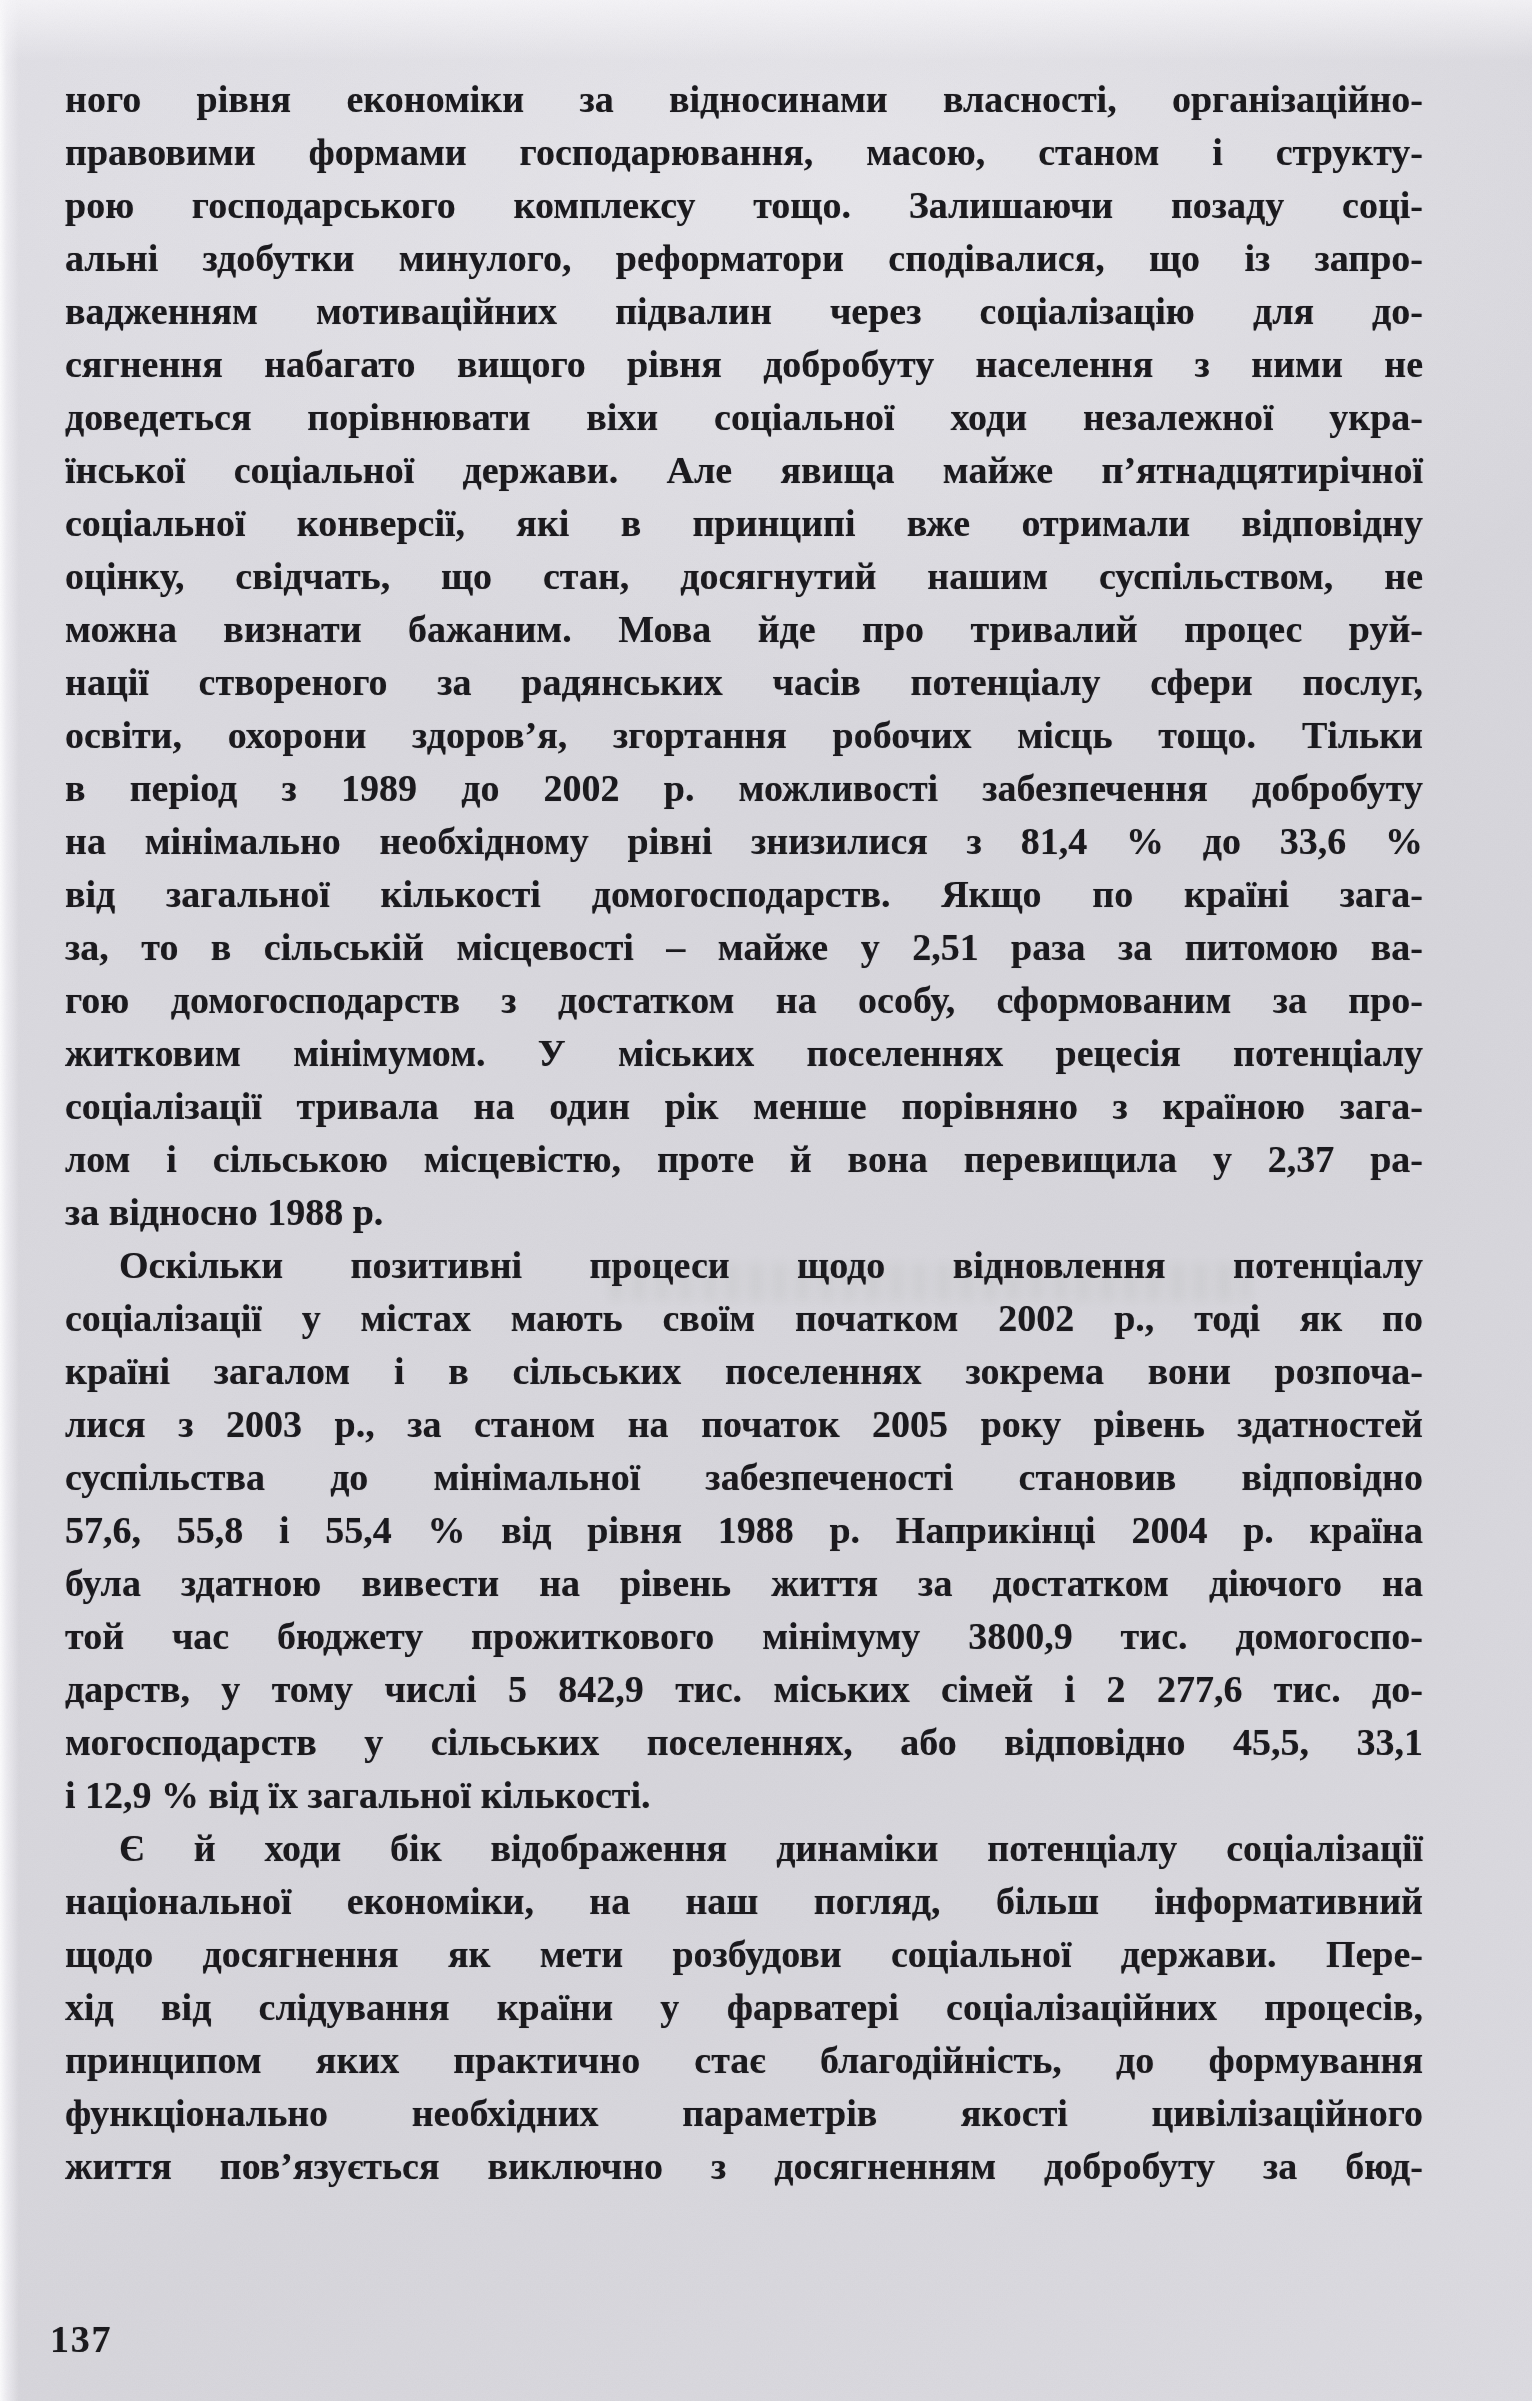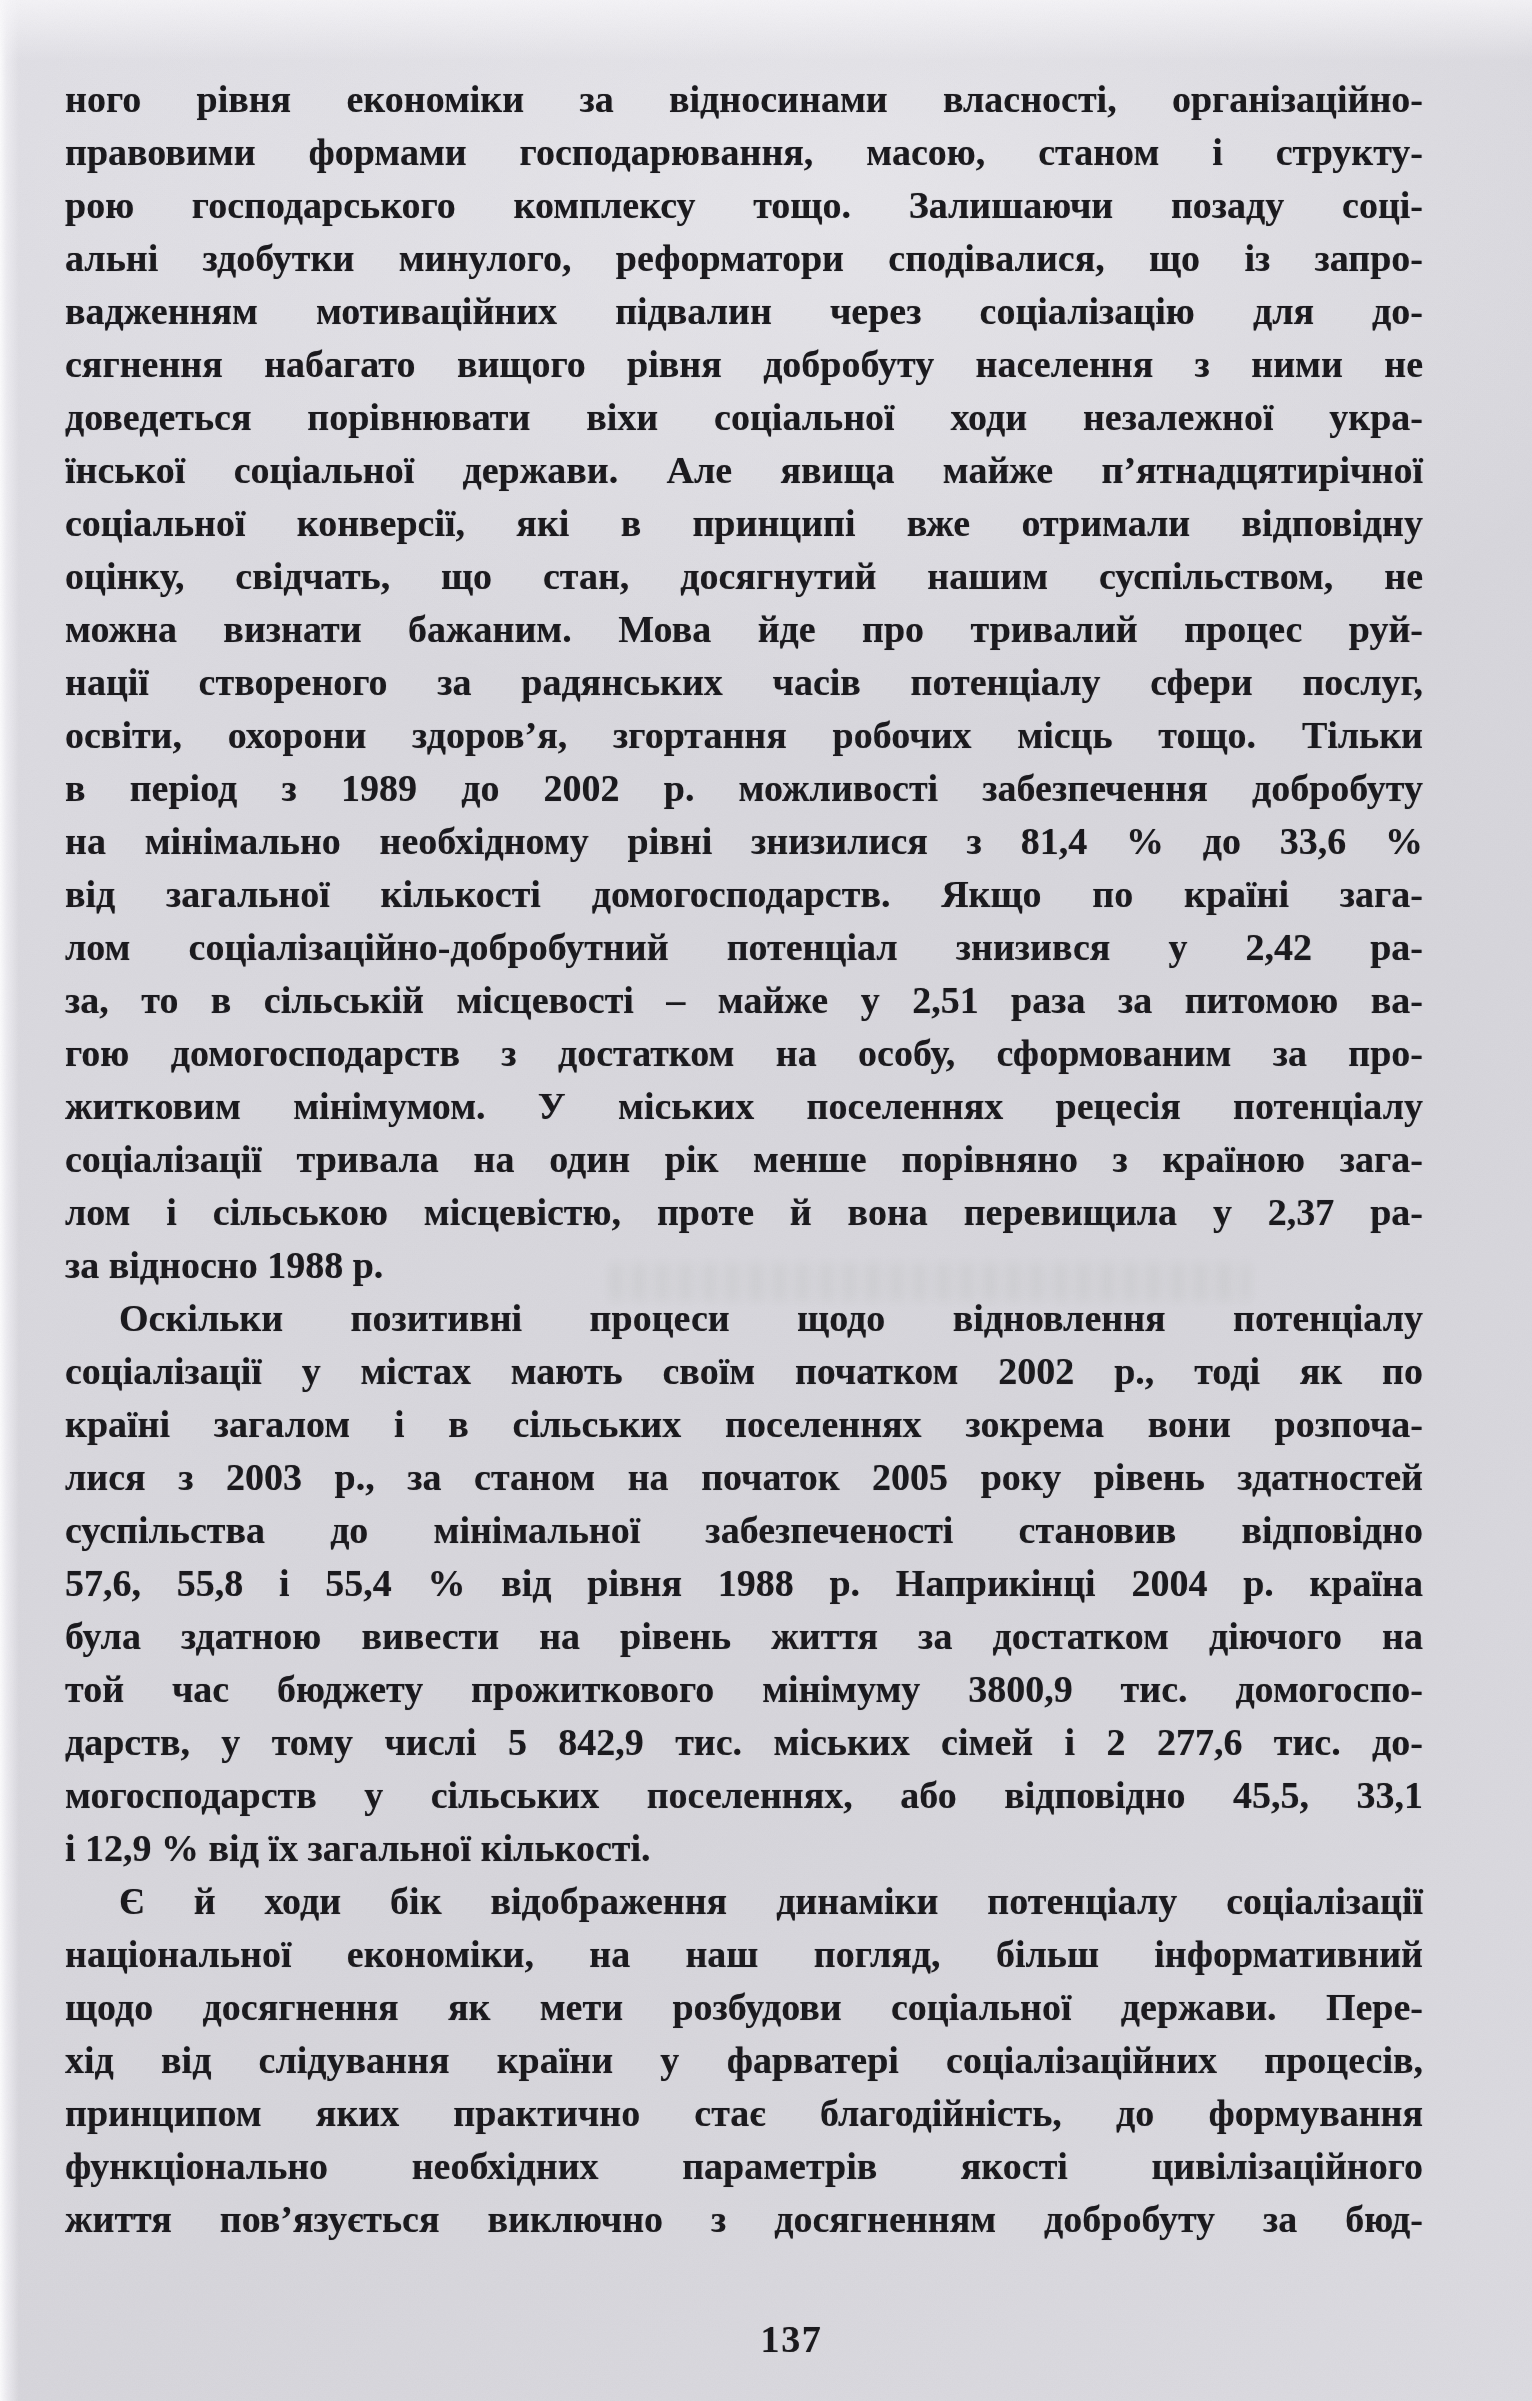--- a/index.html
+++ b/index.html
@@ -43,21 +43,21 @@
     height: 53px;
     overflow: visible;
   }
   .line.short { text-align-last: left; }
   .line.indent { text-indent: 54px; }
   .page-number {
     position: absolute;
     top: 2317px;
     left: 0;
     width: 1533px;
-    text-align: center;
+    text-align: left;
     text-indent: 50px;
     font-size: 38px;
     font-weight: bold;
     letter-spacing: 1.7px;
     text-shadow: 0 0 0.9px rgba(23,22,26,0.4);
   }
   .bleedthrough {
     position: absolute;
     left: 610px;
     top: 1263px;
@@ -94,21 +94,20 @@
       <div class="line">доведеться порівнювати віхи соціальної ходи незалежної укра-</div>
       <div class="line">їнської соціальної держави. Але явища майже п’ятнадцятирічної</div>
       <div class="line">соціальної конверсії, які в принципі вже отримали відповідну</div>
       <div class="line">оцінку, свідчать, що стан, досягнутий нашим суспільством, не</div>
       <div class="line">можна визнати бажаним. Мова йде про тривалий процес руй-</div>
       <div class="line">нації створеного за радянських часів потенціалу сфери послуг,</div>
       <div class="line">освіти, охорони здоров’я, згортання робочих місць тощо. Тільки</div>
       <div class="line">в період з 1989 до 2002 р. можливості забезпечення добробуту</div>
       <div class="line">на мінімально необхідному рівні знизилися з 81,4 % до 33,6 %</div>
       <div class="line">від загальної кількості домогосподарств. Якщо по країні зага-</div>
-      <div class="line">лом соціалізаційно-добробутний потенціал знизився у 2,42 ра-</div>
       <div class="line">за, то в сільській місцевості – майже у 2,51 раза за питомою ва-</div>
       <div class="line">гою домогосподарств з достатком на особу, сформованим за про-</div>
       <div class="line">житковим мінімумом. У міських поселеннях рецесія потенціалу</div>
       <div class="line">соціалізації тривала на один рік менше порівняно з країною зага-</div>
       <div class="line">лом і сільською місцевістю, проте й вона перевищила у 2,37 ра-</div>
       <div class="line short">за відносно 1988 р.</div>
       <div class="line indent">Оскільки позитивні процеси щодо відновлення потенціалу</div>
       <div class="line">соціалізації у містах мають своїм початком 2002 р., тоді як по</div>
       <div class="line">країні загалом і в сільських поселеннях зокрема вони розпоча-</div>
       <div class="line">лися з 2003 р., за станом на початок 2005 року рівень здатностей</div>

